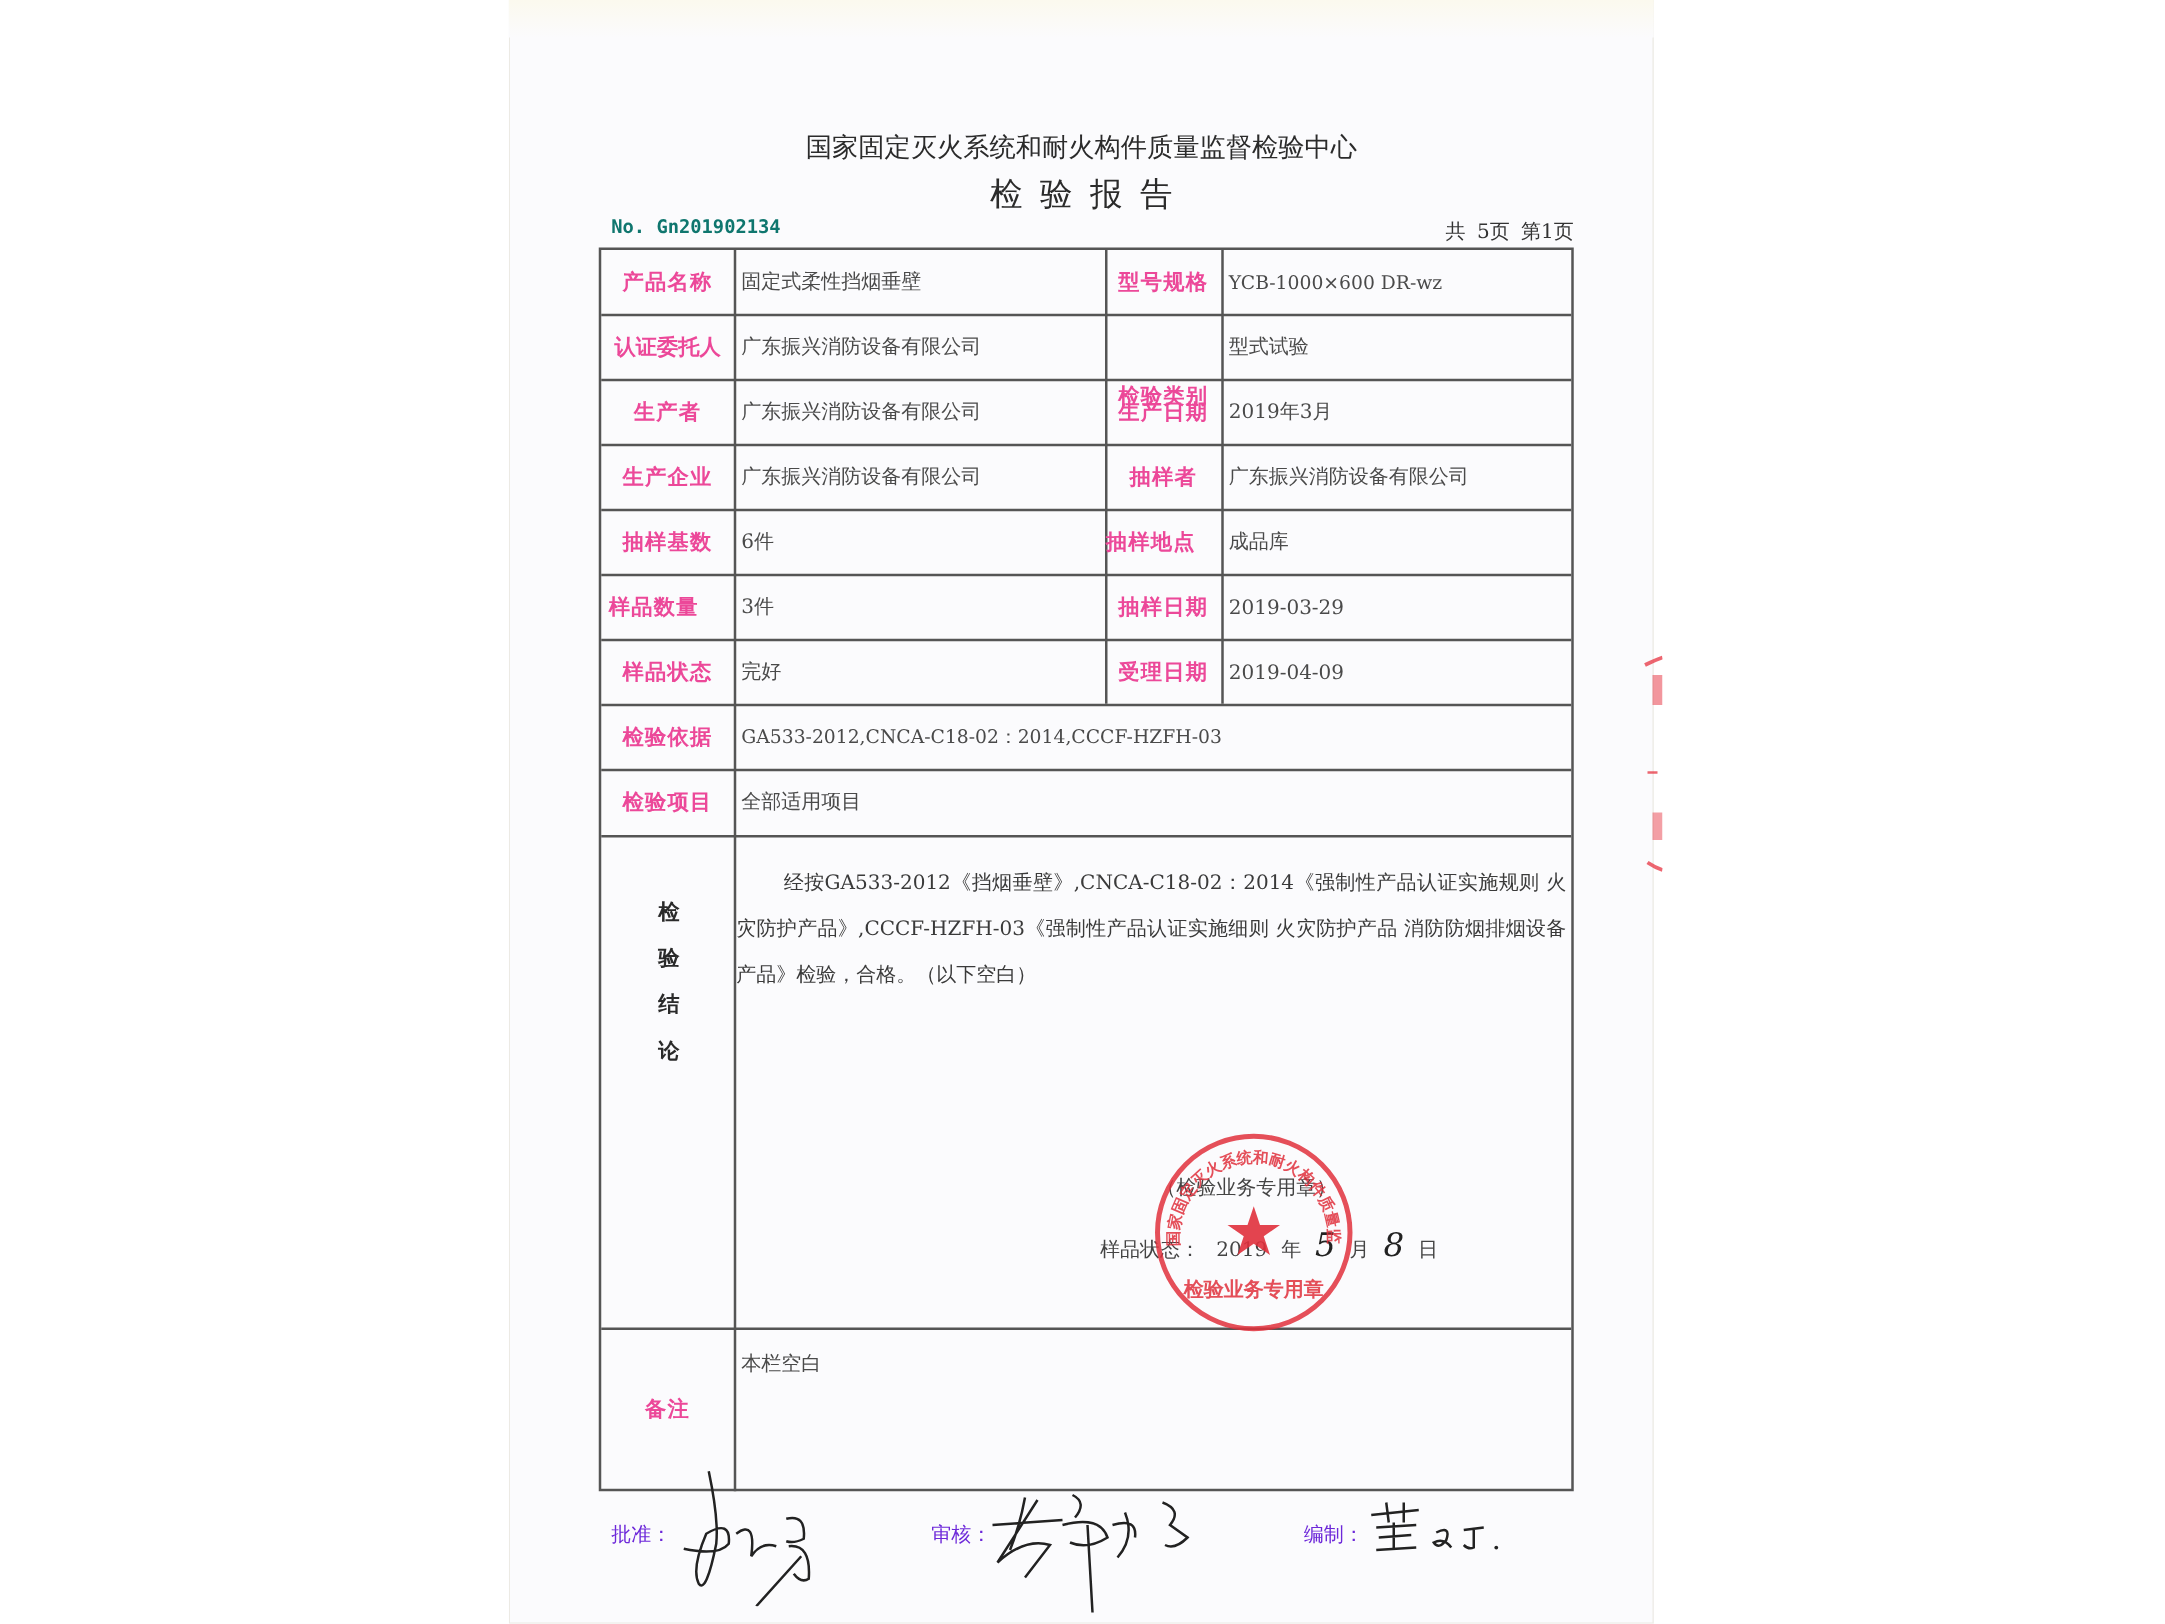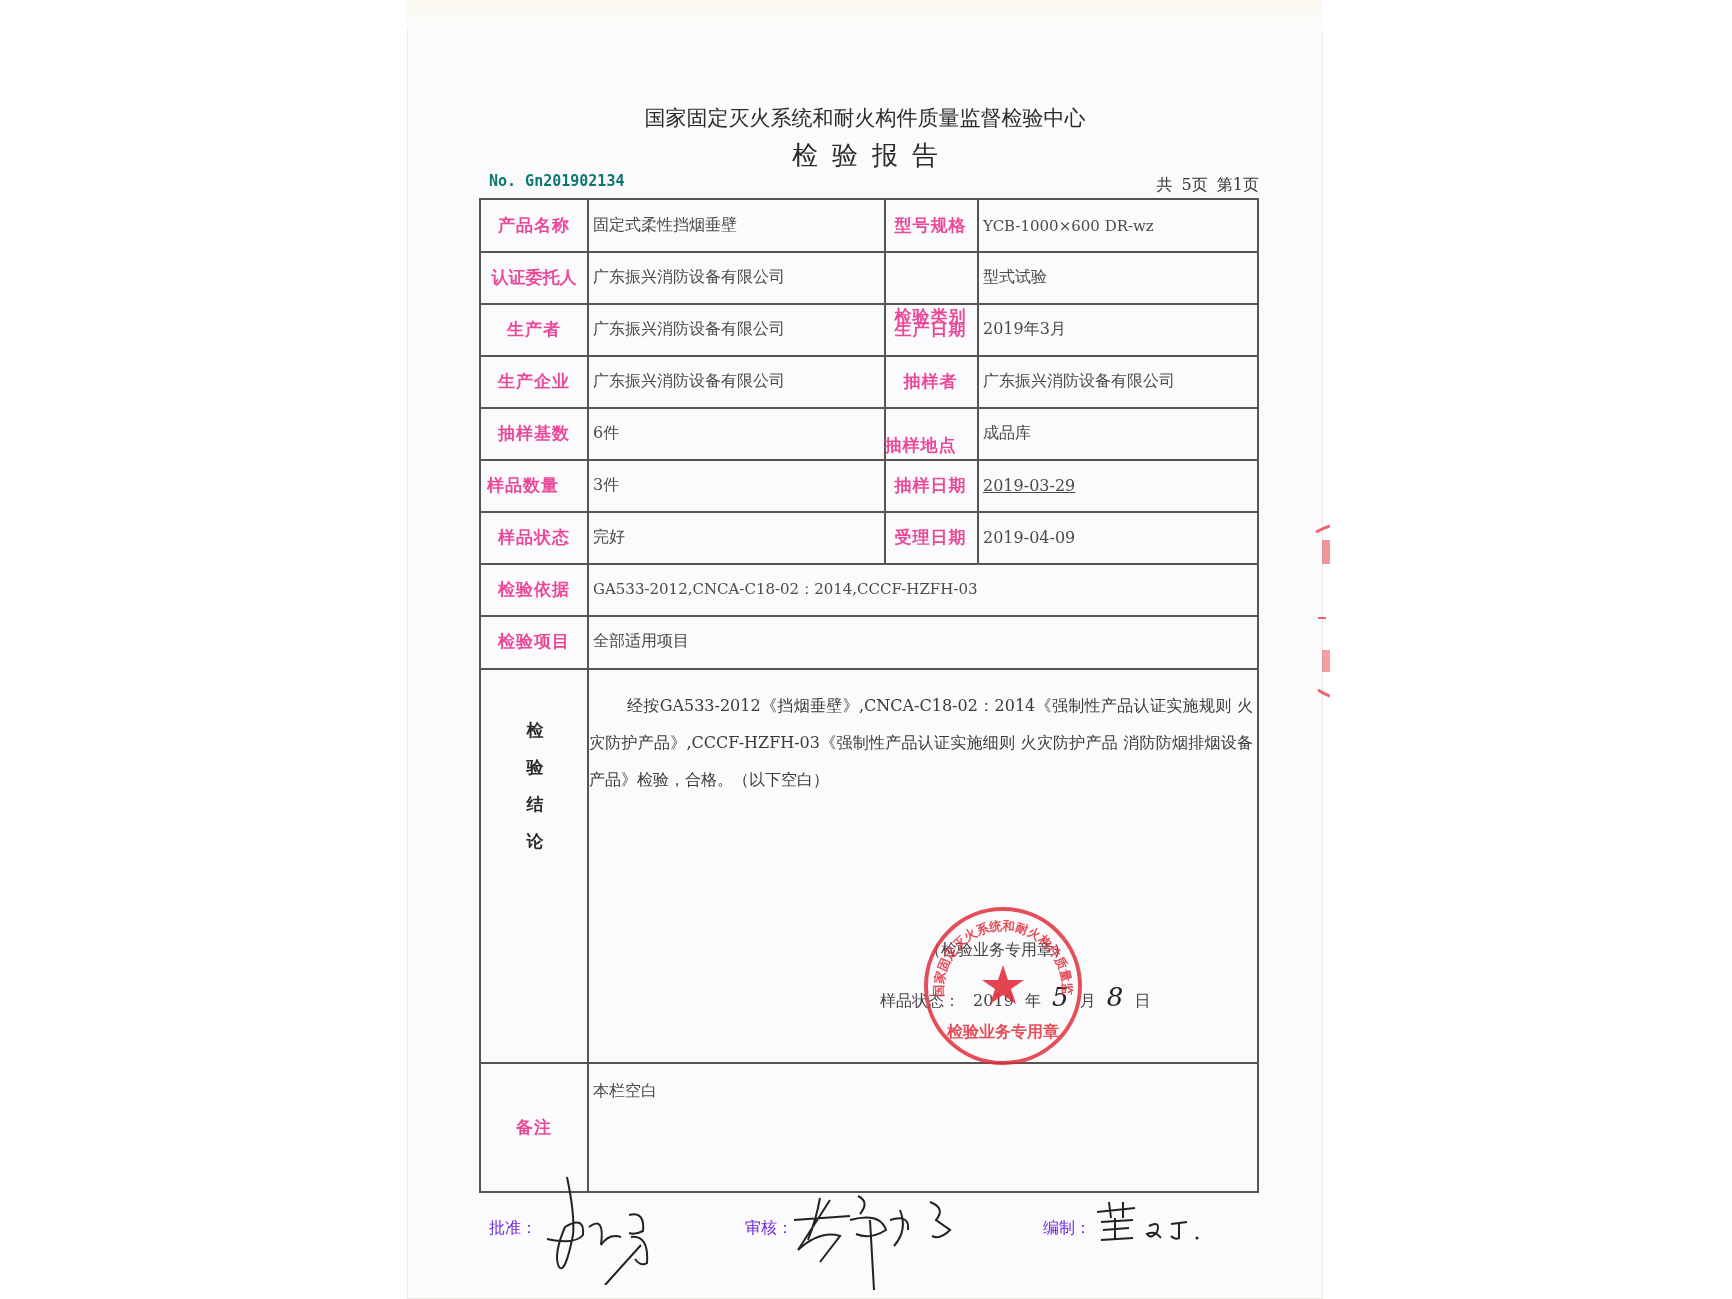--- a/index.html
+++ b/index.html
@@ -132,27 +132,27 @@
   <div class="cell lbl" style="left:403px;top:103px;width:93px;height:52px;">生产日期</div>
   <div class="cell val" style="left:496px;top:103px;width:282px;height:52px;">2019年3月</div>
 
   <div class="cell lbl" style="left:0;top:155px;width:106px;height:52px;">生产企业</div>
   <div class="cell val" style="left:106px;top:155px;width:297px;height:52px;">广东振兴消防设备有限公司</div>
   <div class="cell lbl" style="left:403px;top:155px;width:93px;height:52px;">抽样者</div>
   <div class="cell val" style="left:496px;top:155px;width:282px;height:52px;">广东振兴消防设备有限公司</div>
 
   <div class="cell lbl" style="left:0;top:207px;width:106px;height:52px;">抽样基数</div>
   <div class="cell val" style="left:106px;top:207px;width:297px;height:52px;">6件</div>
-  <div class="cell lbl" style="left:403px;top:219px;width:73px;height:52px;">抽样地点</div>
+  <div class="cell lbl" style="left:403px;top:207px;width:73px;height:52px;">抽样地点</div>
   <div class="cell val" style="left:496px;top:207px;width:282px;height:52px;">成品库</div>
 
   <div class="cell lbl" style="left:0;top:259px;width:84px;height:52px;">样品数量</div>
   <div class="cell val" style="left:106px;top:259px;width:297px;height:52px;">3件</div>
   <div class="cell lbl" style="left:403px;top:259px;width:93px;height:52px;">抽样日期</div>
-  <div class="cell val" style="left:496px;top:259px;width:306px;height:52px;text-decoration:underline;">2019-03-29</div>
+  <div class="cell val" style="left:496px;top:259px;width:306px;height:52px;">2019-03-29</div>
 
   <div class="cell lbl" style="left:0;top:311px;width:106px;height:52px;">样品状态</div>
   <div class="cell val" style="left:106px;top:311px;width:297px;height:52px;">完好</div>
   <div class="cell lbl" style="left:403px;top:311px;width:93px;height:52px;">受理日期</div>
   <div class="cell val" style="left:496px;top:311px;width:282px;height:52px;">2019-04-09</div>
 
   <div class="cell lbl" style="left:0;top:363px;width:106px;height:52px;">检验依据</div>
   <div class="cell val" style="left:106px;top:363px;width:672px;height:52px;font-size:15px;">GA533-2012,CNCA-C18-02：2014,CCCF-HZFH-03</div>
 
   <div class="cell lbl" style="left:0;top:415px;width:106px;height:53px;">检验项目</div>

